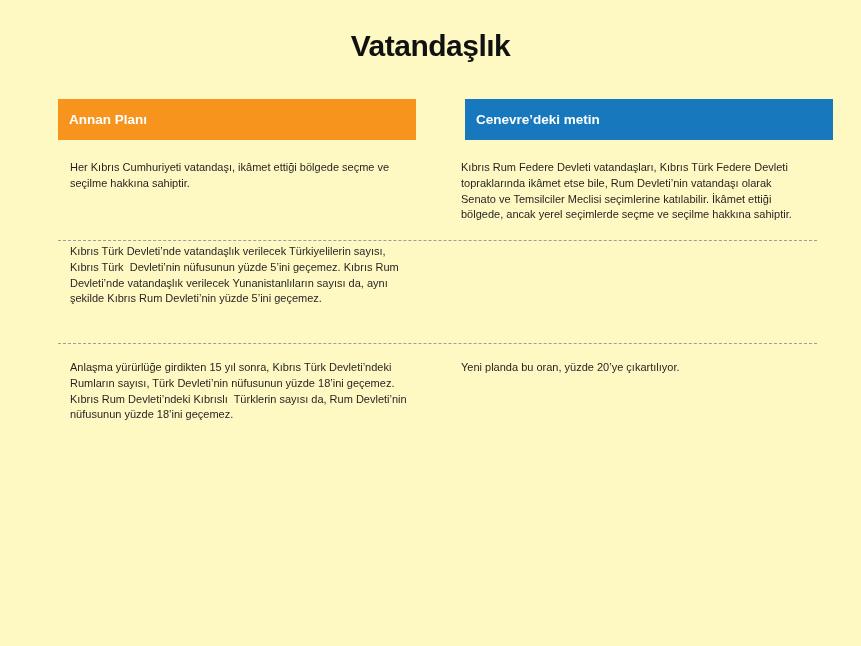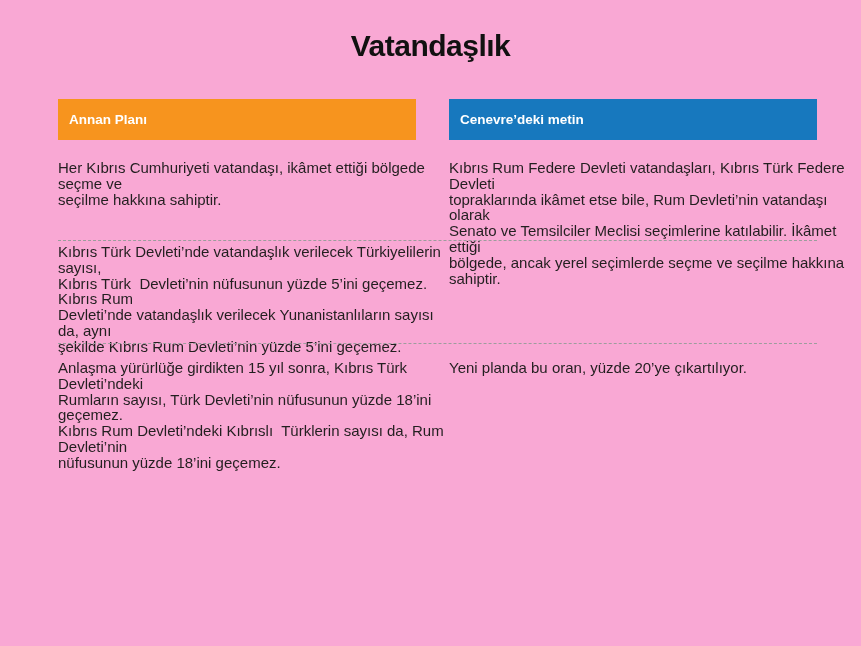--- a/index.html
+++ b/index.html
@@ -1,20 +1,20 @@
 <!DOCTYPE html>
 <html><head>
 <meta charset="utf-8">
 <style>
   html, body { margin: 0; padding: 0; background: #ffffff; }
   .page {
     position: relative;
     width: 861px;
     height: 646px;
-    background: #f9a8d4;
+    background: #fef9c3;
     font-family: "Liberation Sans", sans-serif;
     overflow: hidden;
   }
   .title {
     position: absolute;
     top: 30px;
     left: 0;
     width: 100%;
     margin: 0;
     text-align: center;
@@ -32,24 +32,25 @@
     box-sizing: border-box;
     padding-left: 11px;
     font-size: 13.5px;
     font-weight: bold;
     color: #ffffff;
   }
   .col-header.annan   { left: 58px;  width: 358px; background: #F7941E; }
   .col-header.cenevre { left: 449px; width: 368px; background: #1778BE; }
   .cell {
     position: absolute;
-    font-size: 15px;
+    font-size: 11px;
     line-height: 15.8px;
     color: #231F20;
     white-space: pre-wrap;
+    margin-left: 12px;
   }
   .col-a { left: 58px;  width: 396px; }
   .col-c { left: 449px; width: 402px; }
   .row-1 { top: 160px; }
   .row-2 { top: 244px; }
   .row-3 { top: 360px; }
   .divider {
     position: absolute;
     left: 58px;
     width: 759px;
@@ -61,21 +62,21 @@
 </style>
 </head>
 <body>
 
 <div class="page">
 
   <h1 class="title">Vatandaşlık</h1>
 
   <div class="col-header annan" style="background-color: rgb(247, 148, 30); color: rgb(255, 255, 255);">Annan Planı</div>
 
-  <div class="col-header cenevre" style="background-color: rgb(23, 120, 190); color: rgb(255, 255, 255);">Cenevre’deki metin</div>
+  <div class="col-header cenevre" style="background-color: rgb(23, 120, 190); color: rgb(255, 255, 255); margin-left: 16px;">Cenevre’deki metin</div>
 
   <div class="cell col-a row-1">Her Kıbrıs Cumhuriyeti vatandaşı, ikâmet ettiği bölgede seçme ve
 seçilme hakkına sahiptir.</div>
 
   <div class="cell col-c row-1">Kıbrıs Rum Federe Devleti vatandaşları, Kıbrıs Türk Federe Devleti
 topraklarında ikâmet etse bile, Rum Devleti’nin vatandaşı olarak
 Senato ve Temsilciler Meclisi seçimlerine katılabilir. İkâmet ettiği
 bölgede, ancak yerel seçimlerde seçme ve seçilme hakkına sahiptir.</div>
 
   <div class="divider div-1"></div>

